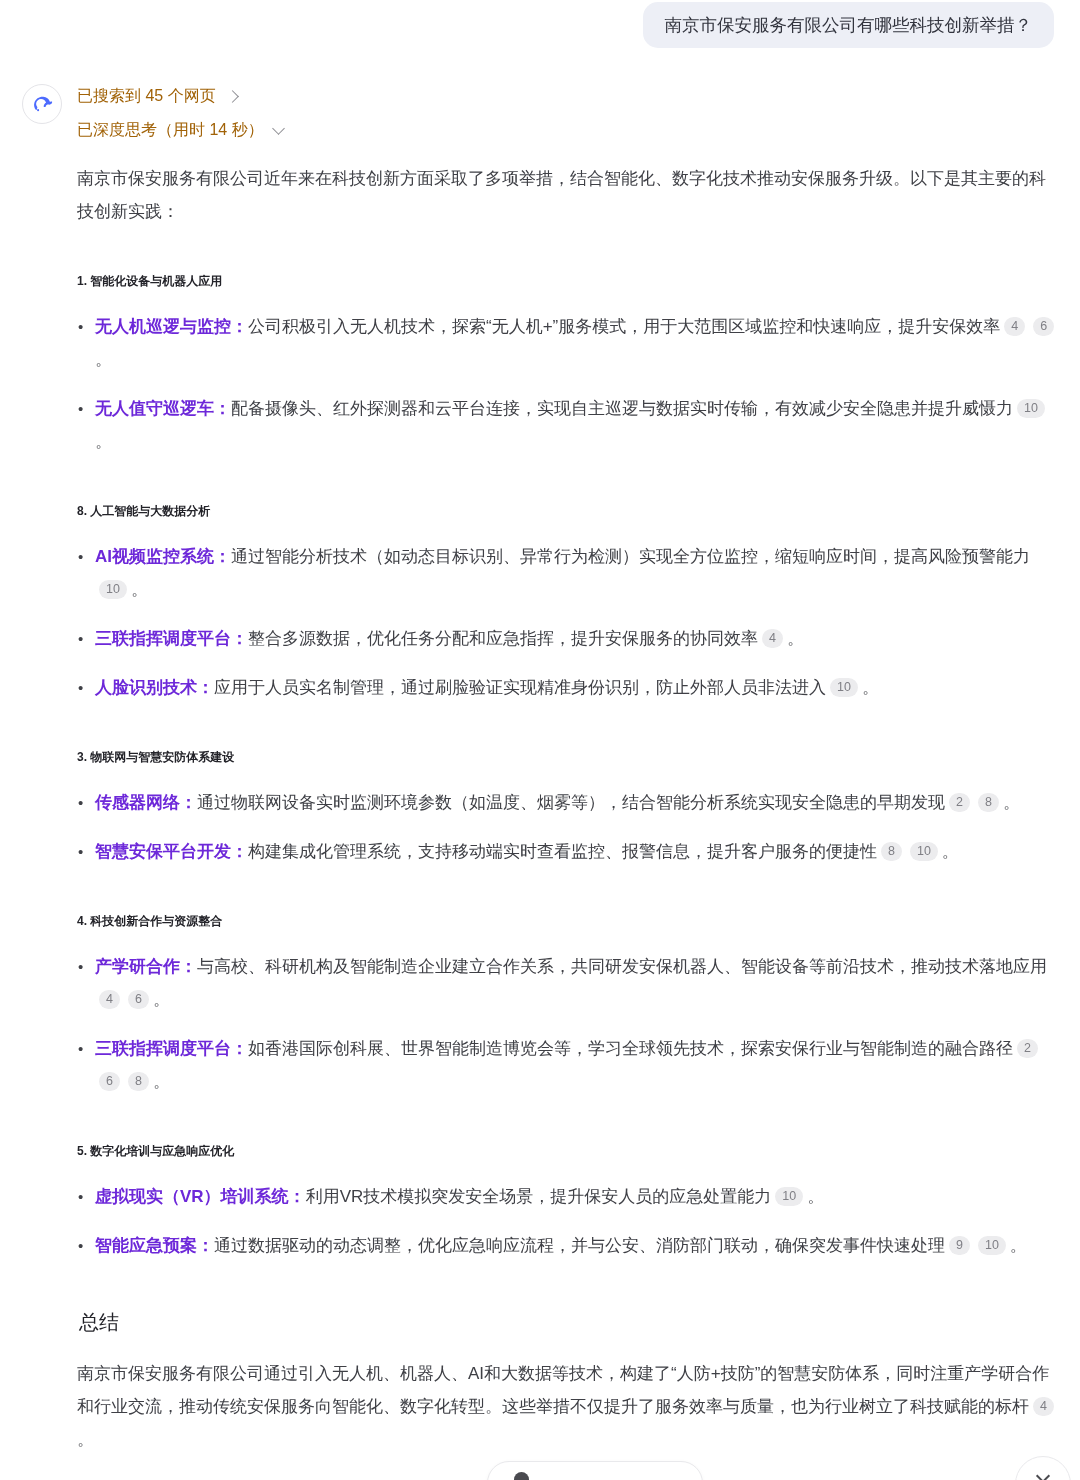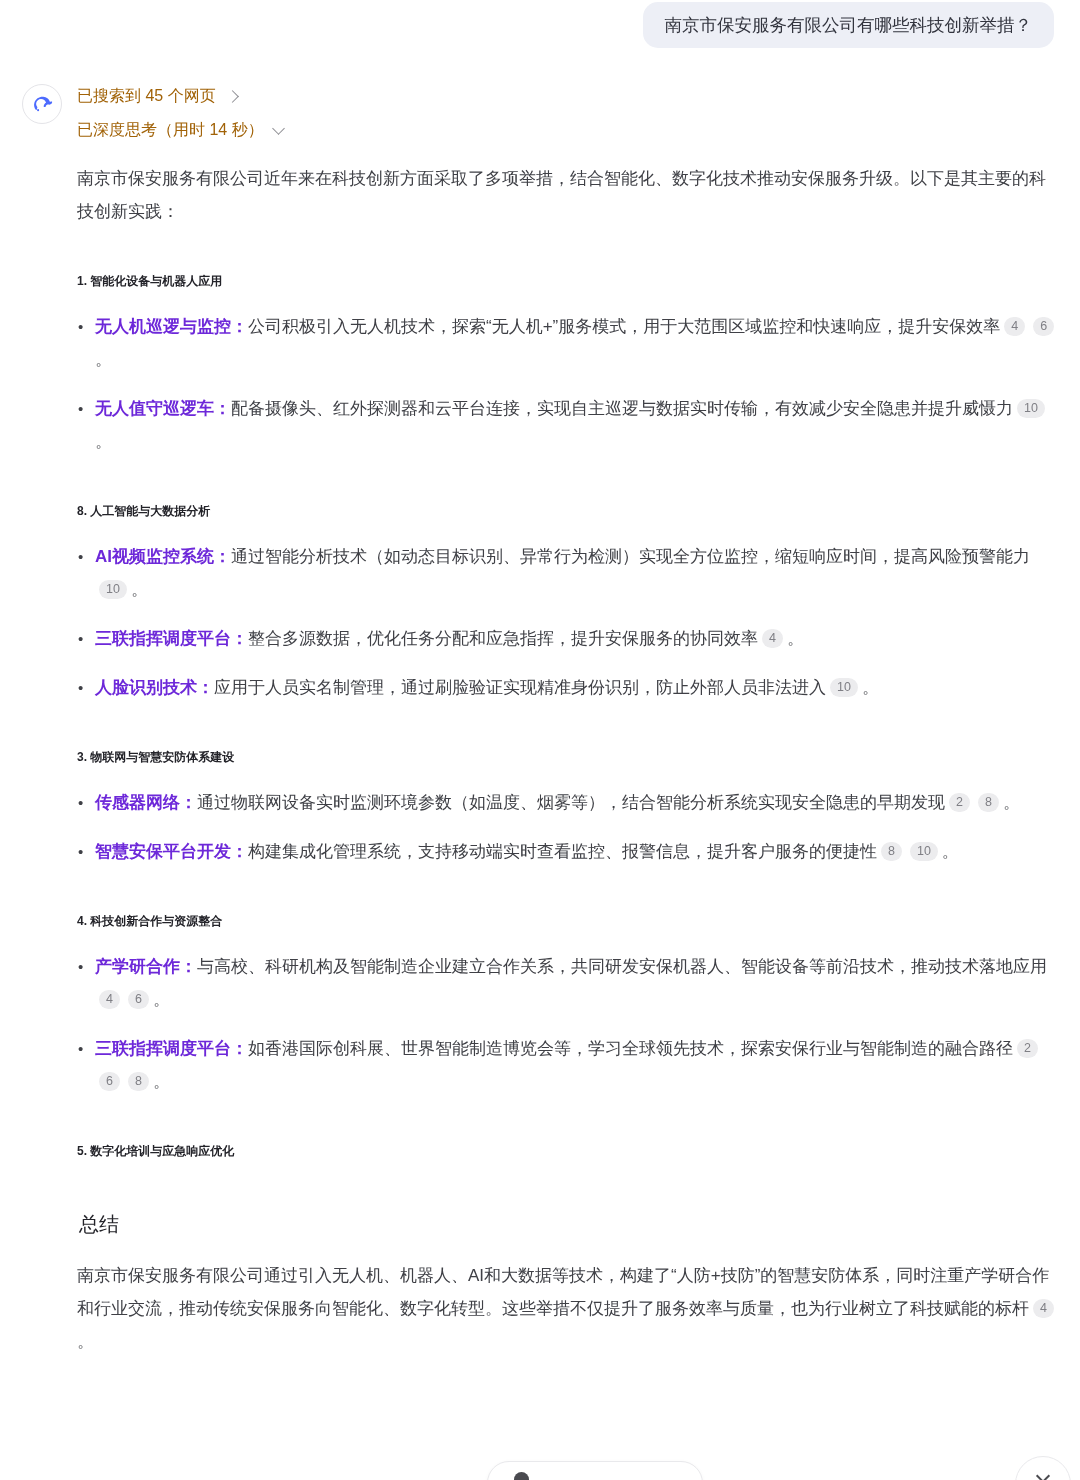--- a/index.html
+++ b/index.html
@@ -126,20 +126,24 @@
             <ul class="bullets">
               <li><span class="term">传感器网络：</span>通过物联网设备实时监测环境参数（如温度、烟雾等），结合智能分析系统实现安全隐患的早期发现<span class="cite">2</span><span class="cite">8</span>。</li>
               <li><span class="term">智慧安保平台开发：</span>构建集成化管理系统，支持移动端实时查看监控、报警信息，提升客户服务的便捷性<span class="cite">8</span><span class="cite">10</span>。</li>
             </ul>
             <h3 class="section-heading">4. 科技创新合作与资源整合</h3>
             <ul class="bullets">
               <li><span class="term">产学研合作：</span>与高校、科研机构及智能制造企业建立合作关系，共同研发安保机器人、智能设备等前沿技术，推动技术落地应用<span class="cite">4</span><span class="cite">6</span>。</li>
               <li><span class="term">三联指挥调度平台：</span>如香港国际创科展、世界智能制造博览会等，学习全球领先技术，探索安保行业与智能制造的融合路径<span class="cite">2</span><span class="cite">6</span><span class="cite">8</span>。</li>
             </ul>
             <h3 class="section-heading">5. 数字化培训与应急响应优化</h3>
+            <ul class="bullets">
+              <li><span class="term">虚拟现实（VR）培训系统：</span>利用VR技术模拟突发安全场景，提升保安人员的应急处置能力<span class="cite">10</span>。</li>
+              <li><span class="term">智能应急预案：</span>通过数据驱动的动态调整，优化应急响应流程，并与公安、消防部门联动，确保突发事件快速处理<span class="cite">9</span><span class="cite">10</span>。</li>
+            </ul>
           </div>
         <h3 class="summary-heading">总结</h3>
         <p class="summary-p" id="summary-p">南京市保安服务有限公司通过引入无人机、机器人、AI和大数据等技术，构建了“人防+技防”的智慧安防体系，同时注重产学研合作和行业交流，推动传统安保服务向智能化、数字化转型。这些举措不仅提升了服务效率与质量，也为行业树立了科技赋能的标杆<span class="cite">4</span>。</p>
       </div>
 
     </div>
   </div>
 
   <div class="bottom-pill">
     <span class="dot"></span>

